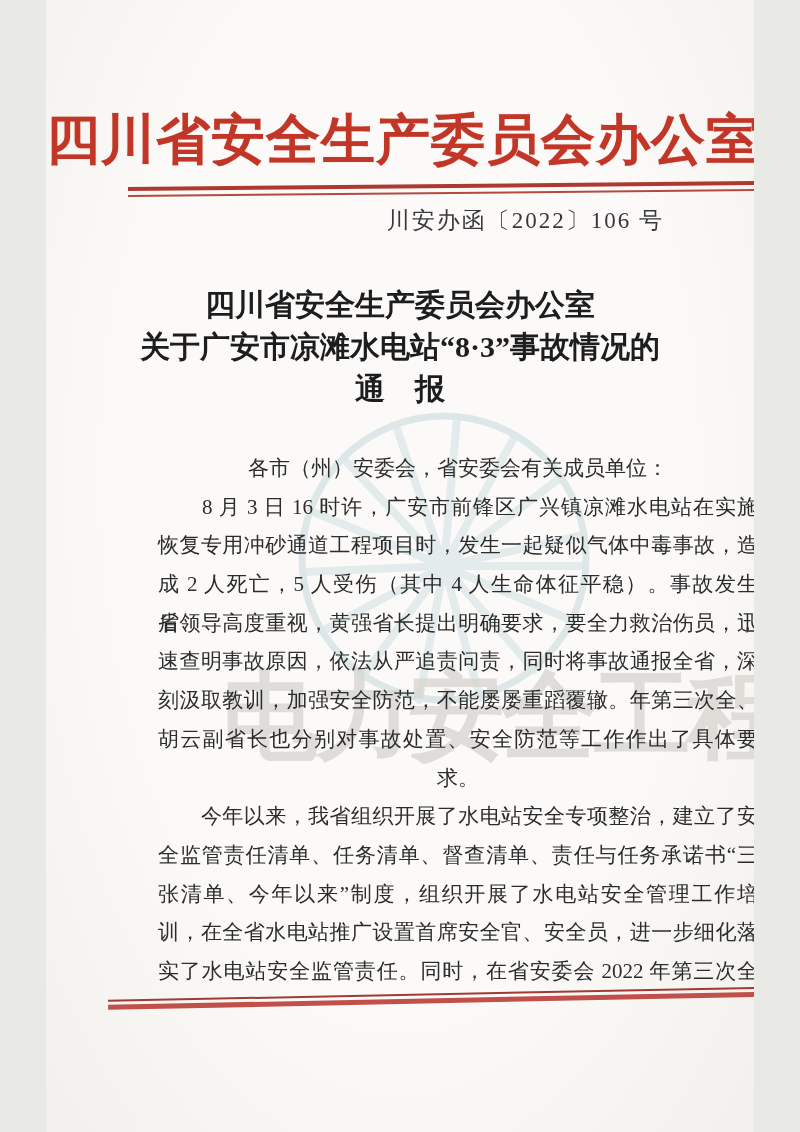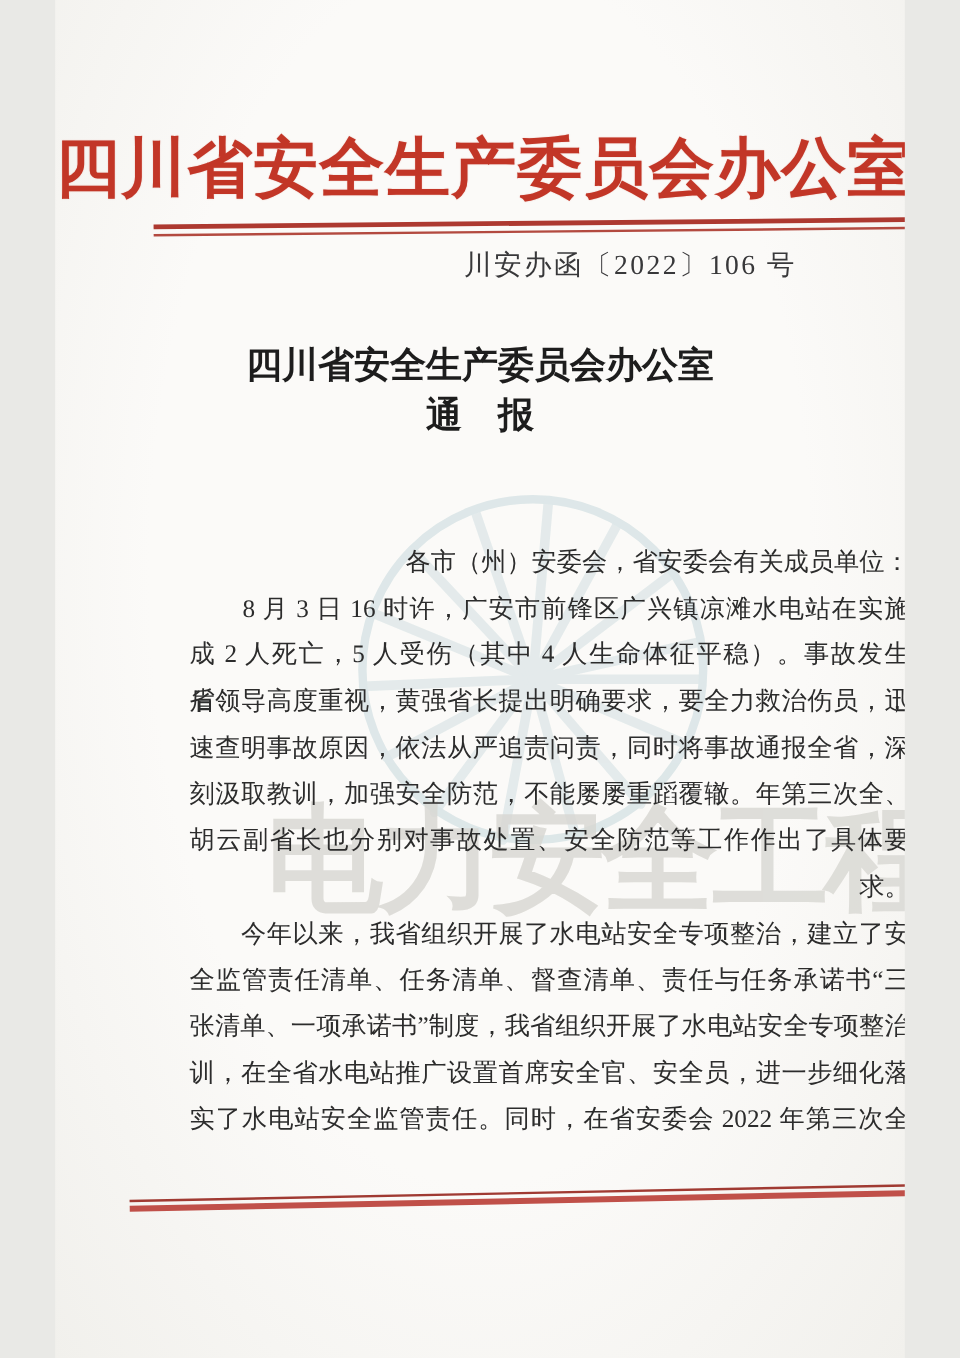--- a/index.html
+++ b/index.html
@@ -34,21 +34,21 @@
     position:absolute;top:652px;left:176px;z-index:0;
     font-family:"Liberation Sans","DejaVu Sans",sans-serif;font-weight:700;
     font-size:97px;letter-spacing:-4px;color:#d8d7d2;opacity:.8;white-space:nowrap;
   }
   
   .body-text{
     position:absolute;top:449px;left:112px;width:600px;z-index:1;
     font-size:21px;color:#2c2c2c;
   }
   .body-line{
-    height:38.7px;line-height:38.7px;text-align:right;white-space:normal;
+    height:38.7px;line-height:38.7px;text-align:center;white-space:normal;
     overflow:visible;
   }
   .body-line.justify{
     text-align:justify;text-align-last:justify;text-justify:inter-character;
   }
   
   .footer-rules{position:absolute;top:993px;left:62px;width:682px;transform:rotate(-1.15deg);}
   .fr-thin{height:2px;background:#a03a32;}
   .fr-thick{height:5px;background:#c05049;margin-top:3px;}
 </style>
@@ -86,35 +86,37 @@
         <line x1="0" y1="8" x2="116" y2="-80"></line>
         <line x1="0" y1="8" x2="139" y2="-23"></line>
       </g>
     </g>
   </svg>
 
   <div class="wm-text">电力安全工程</div>
 
   <div class="title-block">
     <div class="title-line">四川省安全生产委员会办公室</div>
+    <div class="title-line">关于广安市凉滩水电站“8·3”事故情况的</div>
     <div class="title-line">通　报</div>
   </div>
 
   <div class="body-text">
       <div class="body-line">各市（州）安委会，省安委会有关成员单位：</div>
       <div class="body-line justify">　　8 月 3 日 16 时许，广安市前锋区广兴镇凉滩水电站在实施</div>
+      <div class="body-line justify">恢复专用冲砂通道工程项目时，发生一起疑似气体中毒事故，造</div>
       <div class="body-line justify">成 2 人死亡，5 人受伤（其中 4 人生命体征平稳）。事故发生后，</div>
       <div class="body-line justify">省领导高度重视，黄强省长提出明确要求，要全力救治伤员，迅</div>
       <div class="body-line justify">速查明事故原因，依法从严追责问责，同时将事故通报全省，深</div>
       <div class="body-line justify">刻汲取教训，加强安全防范，不能屡屡重蹈覆辙。年第三次全、</div>
       <div class="body-line justify">胡云副省长也分别对事故处置、安全防范等工作作出了具体要</div>
       <div class="body-line">求。</div>
       <div class="body-line justify">　　今年以来，我省组织开展了水电站安全专项整治，建立了安</div>
       <div class="body-line justify">全监管责任清单、任务清单、督查清单、责任与任务承诺书“三</div>
-      <div class="body-line justify">张清单、一项承诺书”制度，我省组织开展了水电站安全专项整治</div>
+      <div class="body-line justify">张清单、今年以来”制度，组织开展了水电站安全管理工作培</div>
       <div class="body-line justify">训，在全省水电站推广设置首席安全官、安全员，进一步细化落</div>
       <div class="body-line justify">实了水电站安全监管责任。同时，在省安委会 2022 年第三次全</div>
     </div>
 
   <div class="footer-rules">
     <div class="fr-thin"></div>
     <div class="fr-thick"></div>
   </div>
 
 </div>

